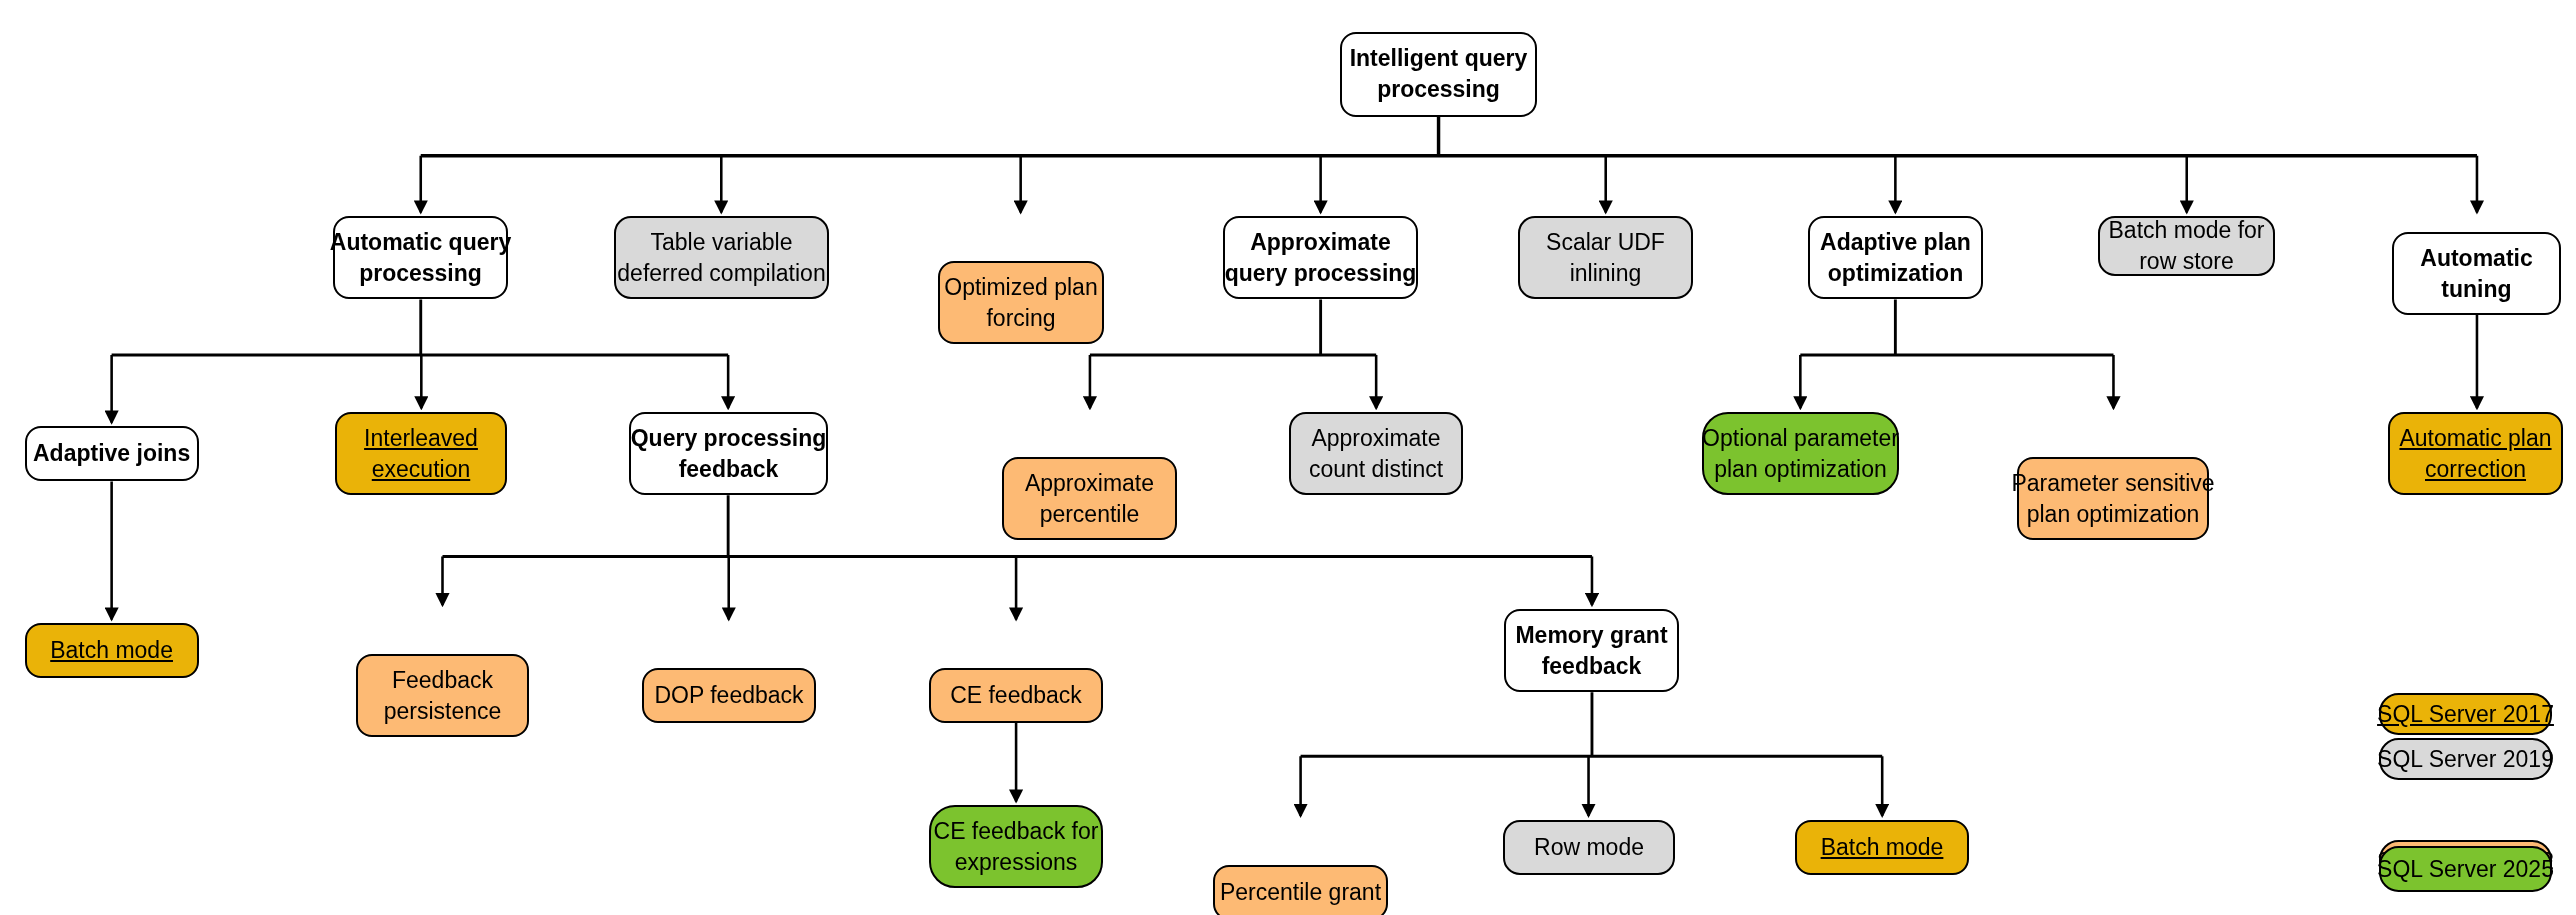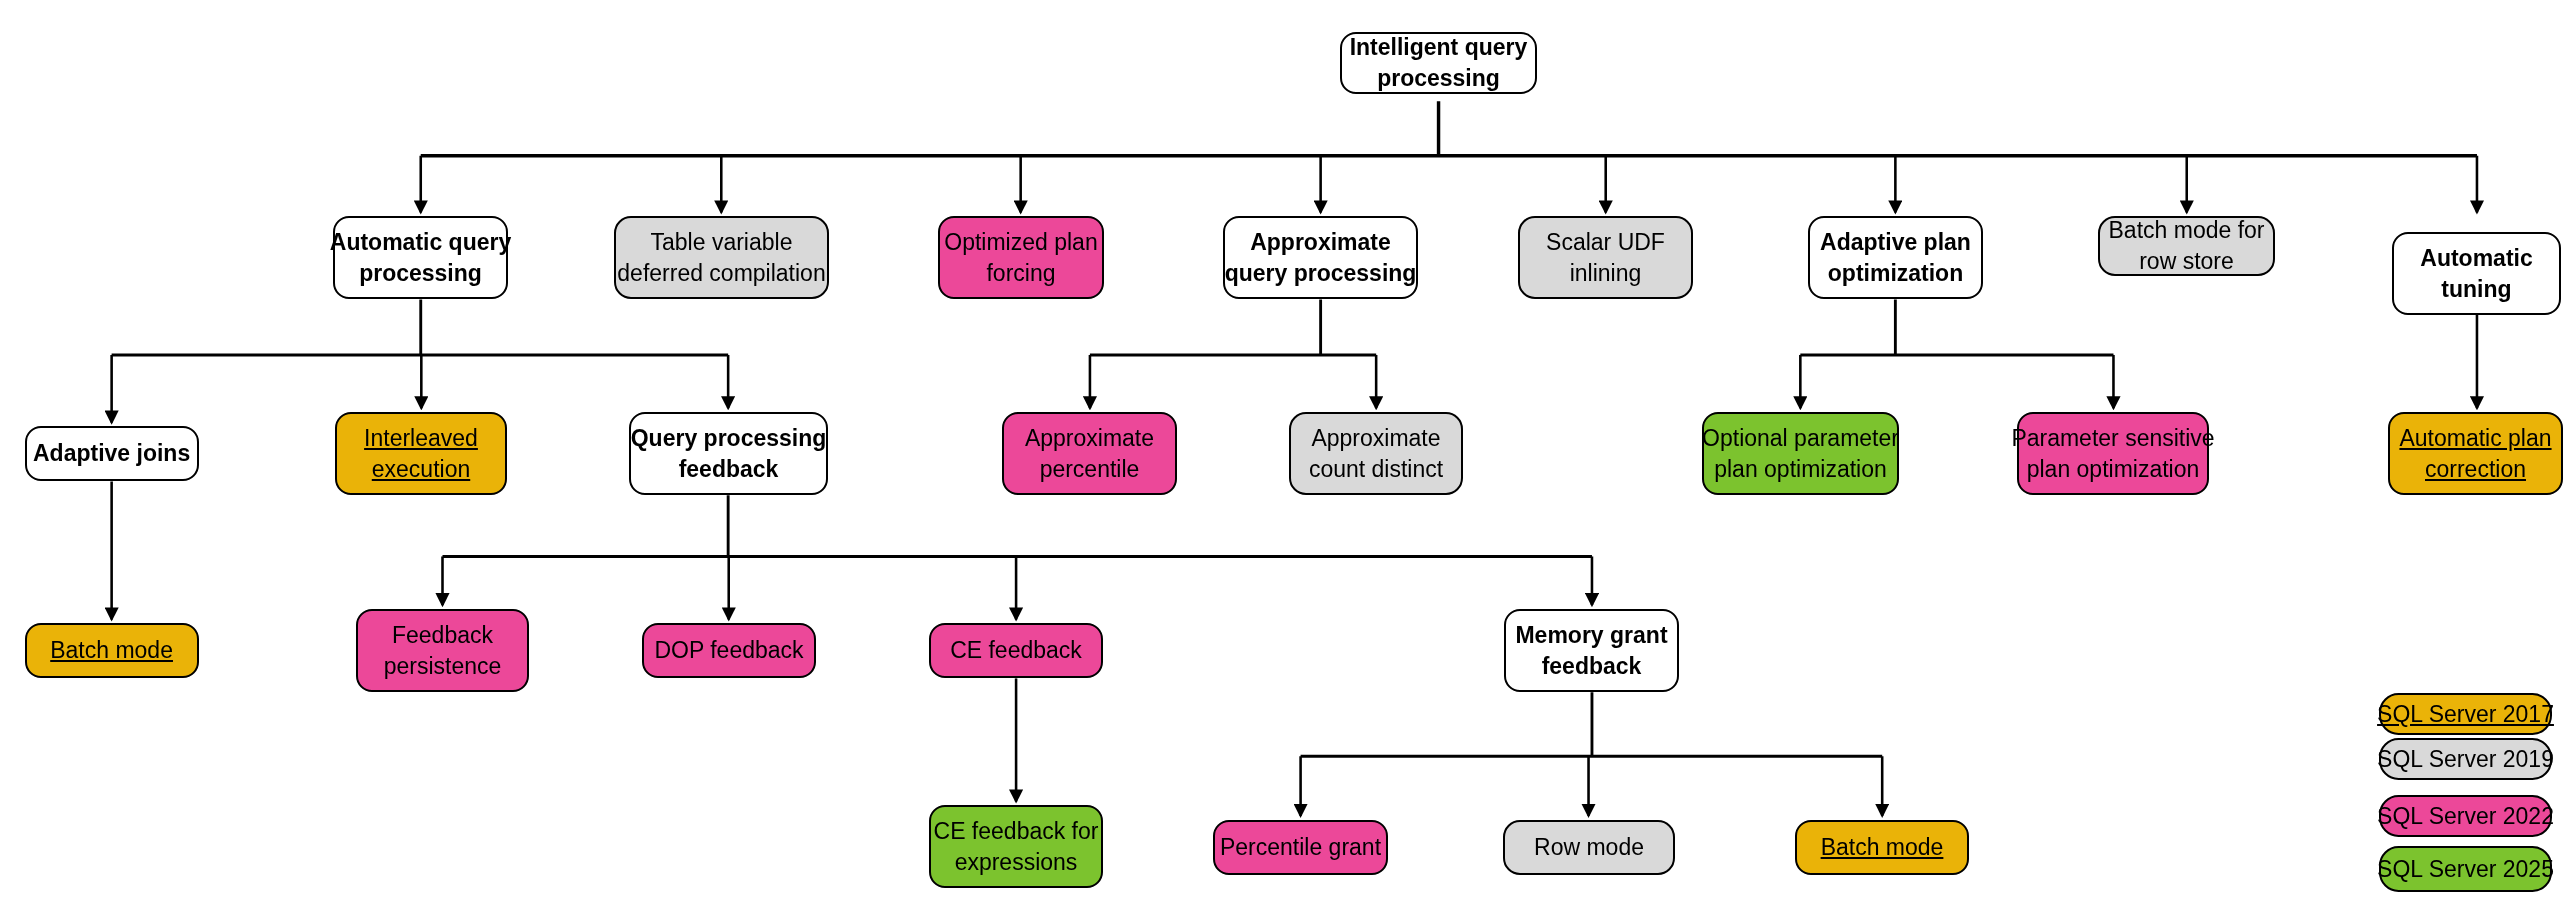--- a/index.html
+++ b/index.html
@@ -5,23 +5,23 @@
   html,body{margin:0;padding:0;background:#ffffff;}
   .canvas{position:relative;width:2576px;height:916px;background:#ffffff;overflow:hidden;
           font-family:"Liberation Sans",sans-serif;}
   svg.wires{position:absolute;left:0;top:0;width:2576px;height:916px;}
   .node{position:absolute;box-sizing:border-box;display:flex;align-items:center;justify-content:center;
         text-align:center;border:2.3px solid #000;border-radius:16px;font-size:23px;line-height:31px;
         white-space:pre;color:#000;}
   .bold{font-weight:bold;}
   .f-white{background:#ffffff;}
   .f-gray{background:#d9d9d9;border-radius:17px;}
-  .f-gold{background:#ec4899;}
+  .f-gold{background:#fdba74;margin-top:45px;}
   .f-blue{background:#eab308;text-decoration:underline;}
-  .f-green{background:#7cc32e;}
+  .f-green{background:#7cc32e;border-radius:26px;}
   .legend-item{position:absolute;box-sizing:border-box;display:flex;align-items:center;justify-content:center;
         border:2.3px solid #000;border-radius:19.5px;font-size:23px;color:#000;white-space:pre;text-align:center;}
 </style>
 </head>
 <body>
 
 <div class="canvas">
 
   <svg class="wires" viewBox="0 0 4500 1600">
     <defs>
@@ -60,21 +60,21 @@
     <path d="M1273 972 V1082" fill="none" stroke="#000" stroke-width="4.5" marker-end="url(#arrow)"></path>
     <path d="M1775 972 V1082" fill="none" stroke="#000" stroke-width="4.5" marker-end="url(#arrow)"></path>
     <path d="M2781 972 V1057" fill="none" stroke="#000" stroke-width="4.5" marker-end="url(#arrow)"></path>
 
     <path d="M1775 1185 V1400" fill="none" stroke="#000" stroke-width="4.5" marker-end="url(#arrow)"></path>
     <path d="M2272 1321 V1425" fill="none" stroke="#000" stroke-width="4.5" marker-end="url(#arrow)"></path>
     <path d="M2775 1321 V1425" fill="none" stroke="#000" stroke-width="4.5" marker-end="url(#arrow)"></path>
     <path d="M3288 1321 V1425" fill="none" stroke="#000" stroke-width="4.5" marker-end="url(#arrow)"></path>
   </svg>
 
-  <div class="node f-white bold" style="left:1340px;top:31.5px;width:197px;height:62px">Intelligent query
+  <div class="node f-white bold" style="left:1340px;top:31.5px;width:197px;height:85px">Intelligent query
 processing</div>
 
   <div class="node f-white bold" style="left:333px;top:216px;width:175px;height:83px">Automatic query
 processing</div>
   <div class="node f-gray" style="left:614px;top:216px;width:215px;height:83px">Table variable
 deferred compilation</div>
   <div class="node f-gold" style="left:938px;top:216px;width:166px;height:83px">Optimized plan
 forcing</div>
   <div class="node f-white bold" style="left:1223px;top:216px;width:195px;height:83px">Approximate
 query processing</div>

